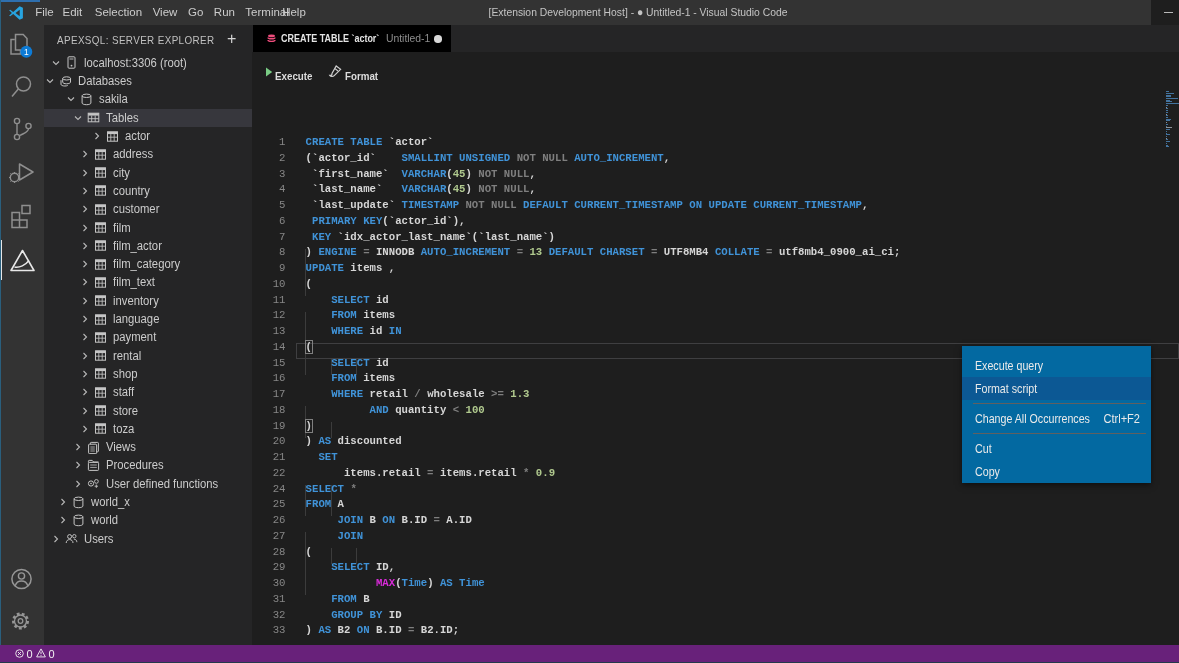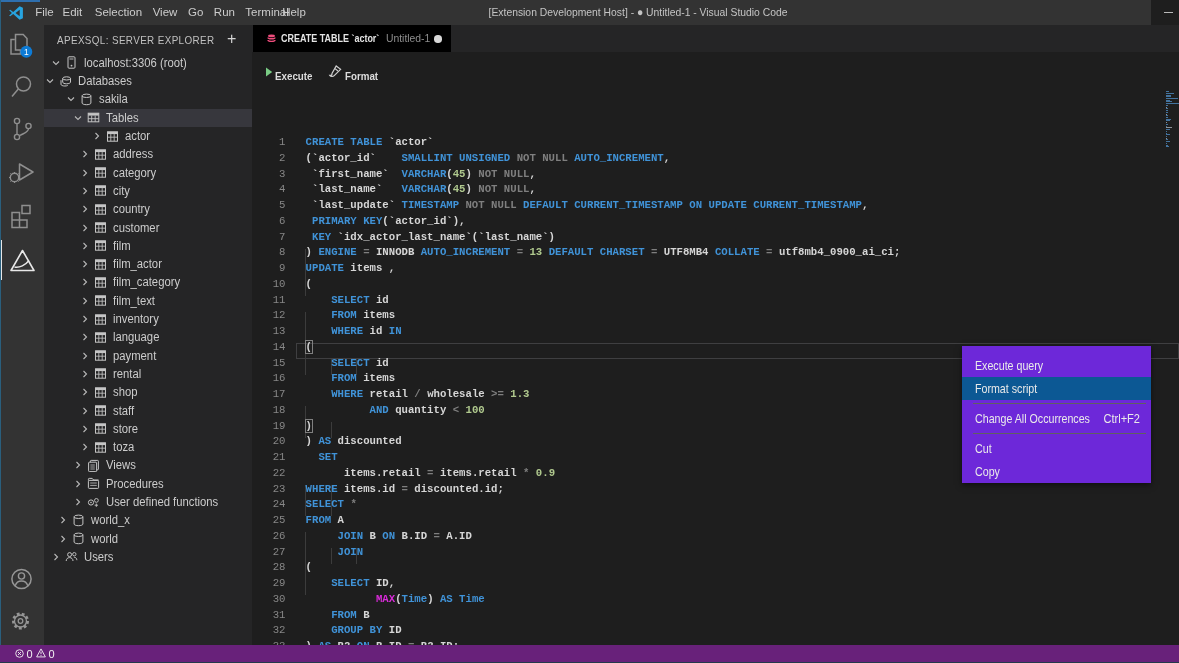--- a/index.html
+++ b/index.html
@@ -38,21 +38,21 @@
 #codewrap { position:absolute; left:252px; top:91.05px; width:927px;margin-top:44px; }
 .ln { height:15.75px; line-height:15.75px; white-space:pre;
   font-family:"Liberation Mono",monospace; font-size:10.66px; font-weight:700; }
 .gut { display:inline-block; width:33.5px; text-align:right; color:#878787; font-weight:400; }
 .ctx { margin-left:20.1px; }
 .ck { color:#4093d8; } .cw { color:#d6d6d6; } .cg { color:#7f7f7f; }
 .cn { color:#b0c98e; } .cm { color:#d92bd9; }
 .bm { color:#d6d6d6; outline:1px solid #808080; outline-offset:-0.5px; }
 #curline { position:absolute; left:296px; top:343.05px; width:883px; height:15.75px; border:1px solid #3f3f41; }
 
-#ctxmenu { position:absolute; left:962px; top:346px; width:188.5px; height:137px; background:#6d28d9; box-shadow:0 2px 6px rgba(0,0,0,0.5); z-index:20; padding-top:7.5px; }
+#ctxmenu { position:absolute; left:962px; top:346px; width:188.5px; height:137px; background:#0369a1; box-shadow:0 2px 6px rgba(0,0,0,0.5); z-index:20; padding-top:7.5px; }
 .cmi { height:23px; line-height:23px; color:#eaeaea; font-size:13px; padding-left:12.5px; white-space:nowrap; position:relative; }
 .cmi .lbl { display:inline-block; transform:scaleX(0.82); transform-origin:left center; }
 .cmi.hl { background:#0c5894; }
 .cmi .sc { position:absolute; right:11px; top:0; transform:scaleX(0.85); transform-origin:right center; }
 .cmsep { height:1px; background:#606060; margin:3px 5px 3px 11px; }
 
 #statusbar { position:absolute; left:0; top:644.7px; width:1179px; height:18.3px; background:#68217a; color:#f2f2f2; font-size:11px; }
 #statusbar .sbt { position:absolute; top:0; height:18.3px; line-height:18.5px; }
 #botedge { position:absolute; left:0; top:661.6px; width:1179px; height:1.4px; background:#233a4c; z-index:30; }
 </style></head>
@@ -199,33 +199,20 @@
             <path d="M2.5 1 L5.5 4 L2.5 7" fill="none" stroke="#b8b8b8" stroke-width="1.1"></path>
           </svg>
           <svg class="tic" width="13" height="13" viewBox="0 0 13 13">
             <rect x="1.5" y="1.8" width="10" height="9.4" fill="none" stroke="#c5c5c5" stroke-width="1"></rect>
             <rect x="1.5" y="1.8" width="10" height="2.3" fill="#c5c5c5"></rect>
             <line x1="4.8" y1="4.1" x2="4.8" y2="11.2" stroke="#c5c5c5" stroke-width="0.85"></line>
             <line x1="8.2" y1="4.1" x2="8.2" y2="11.2" stroke="#c5c5c5" stroke-width="0.85"></line>
             <line x1="1.5" y1="7.2" x2="11.5" y2="7.2" stroke="#c5c5c5" stroke-width="0.85"></line>
           </svg>
           <span class="tlabel">address</span>
-        </div>
-<div class="trow" style="padding-left:37.2px">
-          <svg class="chv" width="8" height="8" viewBox="0 0 8 8">
-            <path d="M2.5 1 L5.5 4 L2.5 7" fill="none" stroke="#b8b8b8" stroke-width="1.1"></path>
-          </svg>
-          <svg class="tic" width="13" height="13" viewBox="0 0 13 13">
-            <rect x="1.5" y="1.8" width="10" height="9.4" fill="none" stroke="#c5c5c5" stroke-width="1"></rect>
-            <rect x="1.5" y="1.8" width="10" height="2.3" fill="#c5c5c5"></rect>
-            <line x1="4.8" y1="4.1" x2="4.8" y2="11.2" stroke="#c5c5c5" stroke-width="0.85"></line>
-            <line x1="8.2" y1="4.1" x2="8.2" y2="11.2" stroke="#c5c5c5" stroke-width="0.85"></line>
-            <line x1="1.5" y1="7.2" x2="11.5" y2="7.2" stroke="#c5c5c5" stroke-width="0.85"></line>
-          </svg>
-          <span class="tlabel">category</span>
         </div>
 <div class="trow" style="padding-left:37.2px">
           <svg class="chv" width="8" height="8" viewBox="0 0 8 8">
             <path d="M2.5 1 L5.5 4 L2.5 7" fill="none" stroke="#b8b8b8" stroke-width="1.1"></path>
           </svg>
           <svg class="tic" width="13" height="13" viewBox="0 0 13 13">
             <rect x="1.5" y="1.8" width="10" height="9.4" fill="none" stroke="#c5c5c5" stroke-width="1"></rect>
             <rect x="1.5" y="1.8" width="10" height="2.3" fill="#c5c5c5"></rect>
             <line x1="4.8" y1="4.1" x2="4.8" y2="11.2" stroke="#c5c5c5" stroke-width="0.85"></line>
             <line x1="8.2" y1="4.1" x2="8.2" y2="11.2" stroke="#c5c5c5" stroke-width="0.85"></line>
@@ -539,21 +526,20 @@
 <div class="ln"><span class="gut">13</span><span class="ctx"><span class="cw">    </span><span class="ck">WHERE</span><span class="cw"> id </span><span class="ck">IN</span></span></div>
 <div class="ln"><span class="gut">14</span><span class="ctx"><span class="bm">(</span></span></div>
 <div class="ln"><span class="gut">15</span><span class="ctx"><span class="cw">    </span><span class="ck">SELECT</span><span class="cw"> id</span></span></div>
 <div class="ln"><span class="gut">16</span><span class="ctx"><span class="cw">    </span><span class="ck">FROM</span><span class="cw"> items</span></span></div>
 <div class="ln"><span class="gut">17</span><span class="ctx"><span class="cw">    </span><span class="ck">WHERE</span><span class="cw"> retail </span><span class="cg">/</span><span class="cw"> wholesale </span><span class="cg">&gt;=</span><span class="cw"> </span><span class="cn">1.3</span></span></div>
 <div class="ln"><span class="gut">18</span><span class="ctx"><span class="cw">          </span><span class="ck">AND</span><span class="cw"> quantity </span><span class="cg">&lt;</span><span class="cw"> </span><span class="cn">100</span></span></div>
 <div class="ln"><span class="gut">19</span><span class="ctx"><span class="bm">)</span></span></div>
 <div class="ln"><span class="gut">20</span><span class="ctx"><span class="cw">) </span><span class="ck">AS</span><span class="cw"> discounted</span></span></div>
 <div class="ln"><span class="gut">21</span><span class="ctx"><span class="cw">  </span><span class="ck">SET</span></span></div>
 <div class="ln"><span class="gut">22</span><span class="ctx"><span class="cw">      items.retail </span><span class="cg">=</span><span class="cw"> items.retail </span><span class="cg">*</span><span class="cw"> </span><span class="cn">0.9</span></span></div>
-<div class="ln"><span class="gut">23</span><span class="ctx"><span class="ck">WHERE</span><span class="cw"> items.id </span><span class="cg">=</span><span class="cw"> discounted.id;</span></span></div>
 <div class="ln"><span class="gut">24</span><span class="ctx"><span class="ck">SELECT</span><span class="cw"> </span><span class="cg">*</span></span></div>
 <div class="ln"><span class="gut">25</span><span class="ctx"><span class="ck">FROM</span><span class="cw"> A</span></span></div>
 <div class="ln"><span class="gut">26</span><span class="ctx"><span class="cw">     </span><span class="ck">JOIN</span><span class="cw"> B </span><span class="ck">ON</span><span class="cw"> B.ID </span><span class="cg">=</span><span class="cw"> A.ID</span></span></div>
 <div class="ln"><span class="gut">27</span><span class="ctx"><span class="cw">     </span><span class="ck">JOIN</span></span></div>
 <div class="ln"><span class="gut">28</span><span class="ctx"><span class="cw">(</span></span></div>
 <div class="ln"><span class="gut">29</span><span class="ctx"><span class="cw">    </span><span class="ck">SELECT</span><span class="cw"> ID,</span></span></div>
 <div class="ln"><span class="gut">30</span><span class="ctx"><span class="cw">           </span><span class="cm">MAX</span><span class="cw">(</span><span class="ck">Time</span><span class="cw">) </span><span class="ck">AS Time</span></span></div>
 <div class="ln"><span class="gut">31</span><span class="ctx"><span class="cw">    </span><span class="ck">FROM</span><span class="cw"> B</span></span></div>
 <div class="ln"><span class="gut">32</span><span class="ctx"><span class="cw">    </span><span class="ck">GROUP BY</span><span class="cw"> ID</span></span></div>
 <div class="ln"><span class="gut">33</span><span class="ctx"><span class="cw">) </span><span class="ck">AS</span><span class="cw"> B2 </span><span class="ck">ON</span><span class="cw"> B.ID </span><span class="cg">=</span><span class="cw"> B2.ID;</span></span></div>

